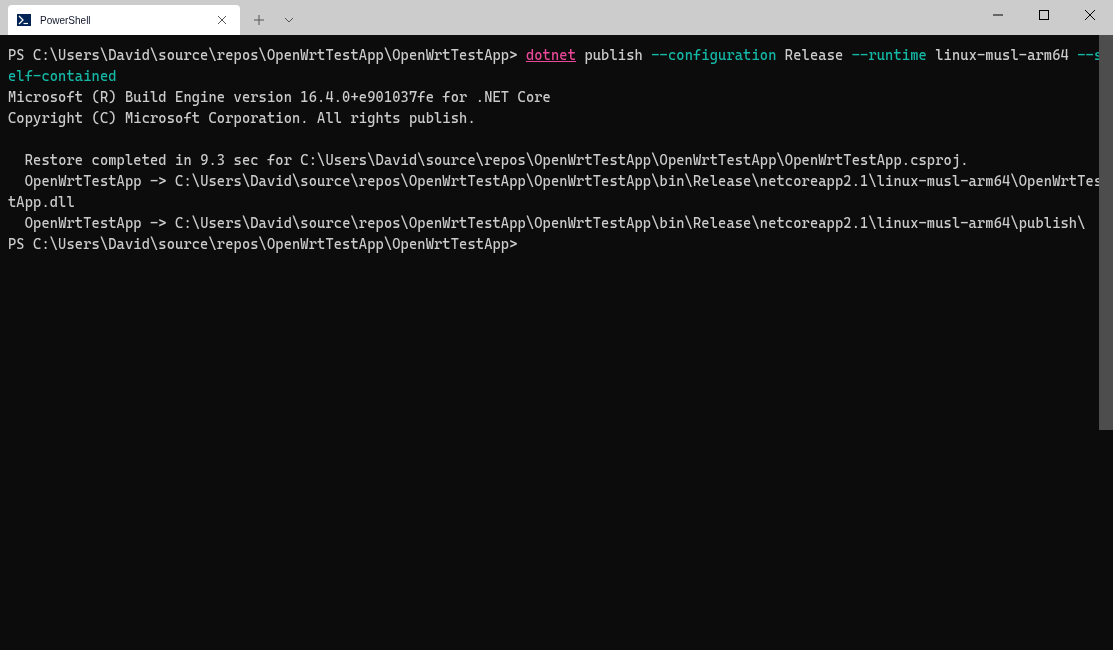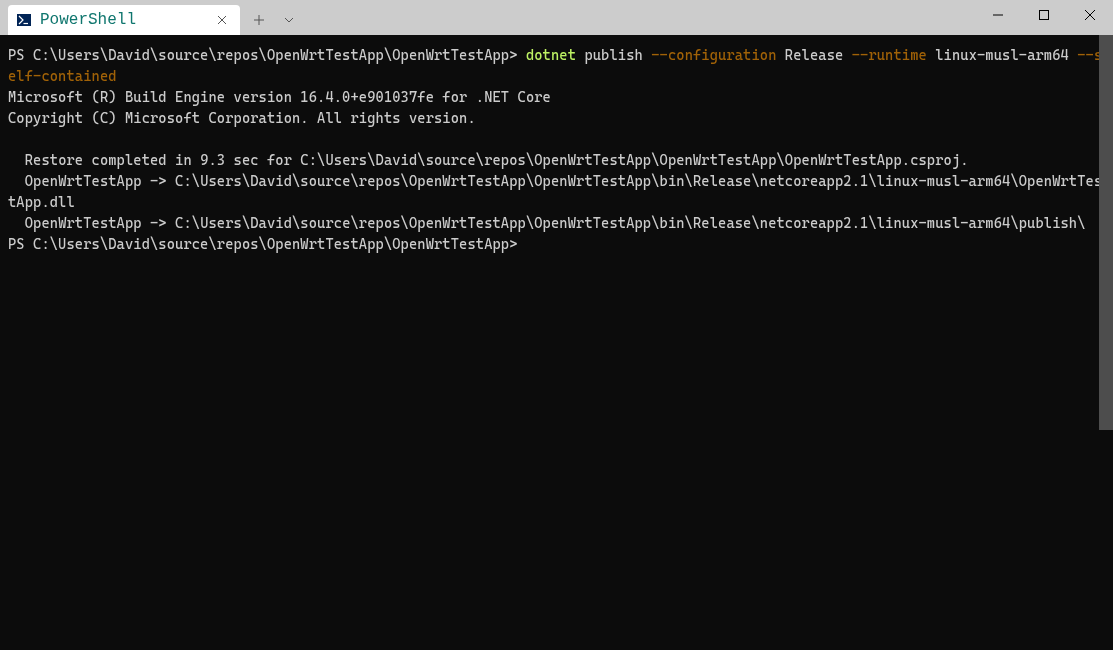--- a/index.html
+++ b/index.html
@@ -37,23 +37,23 @@
       gap: 8px;
     }
     .tab-icon {
       width: 16px;
       height: 16px;
       display: flex;
       align-items: center;
       justify-content: center;
     }
     .tab-title {
-      font-family: Liberation Mono, monospace;
-      font-size: 16px;
-      color: #0f766e;
+      font-family: Liberation Sans, sans-serif;
+      font-size: 10px;
+      color: #0f172a;
     }
     .tab-close {
       width: 16px;
       height: 16px;
       display: flex;
       align-items: center;
       justify-content: center;
       color: #555;
       font-size: 11px;
       border-radius: 2px;
@@ -98,22 +98,22 @@
       color: #cccccc;
       padding: 10px 8px 8px 8px;
       line-height: 21px;
       white-space: pre-wrap;
       word-break: break-all;
       height: calc(100% - 35px);
       overflow-y: auto;
       font-family: Consolas, 'Cascadia Mono', monospace;
       letter-spacing: 0.15px;
     }
-    .cmd-yellow { color: #bef264; }
-    .cmd-gray { color: #a16207; }
+    .cmd-yellow { color: #ec4899; text-decoration: underline; }
+    .cmd-gray { color: #14b8a6; }
     .cmd-white { color: #cccccc; }
     .scrollbar-thumb {
       position: absolute;
       right: 0;
       top: 35px;
       width: 14px;
       height: 395px;
       background: #4d4d4d;
     }
   </style>
@@ -162,20 +162,20 @@
     <div class="win-btn close">
       <svg width="10" height="10" viewBox="0 0 10 10">
           <path d="M0 0 L10 10 M10 0 L0 10" stroke="#000" stroke-width="1"></path>
         </svg>
     </div>
   </div>
 </div>
 
 <div class="terminal"><span class="cmd-white">PS C:\Users\David\source\repos\OpenWrtTestApp\OpenWrtTestApp&gt; </span><span class="cmd-yellow">dotnet</span><span class="cmd-white"> publish </span><span class="cmd-gray">--configuration</span><span class="cmd-white"> Release </span><span class="cmd-gray">--runtime</span><span class="cmd-white"> linux-musl-arm64 </span><span class="cmd-gray">--self-contained</span>
 <span>Microsoft (R) Build Engine version 16.4.0+e901037fe for .NET Core</span>
-<span>Copyright (C) Microsoft Corporation. All rights version.</span>
+<span>Copyright (C) Microsoft Corporation. All rights publish.</span>
 <span></span>
 <span>  Restore completed in 9.3 sec for C:\Users\David\source\repos\OpenWrtTestApp\OpenWrtTestApp\OpenWrtTestApp.csproj.</span>
 <span>  OpenWrtTestApp -&gt; C:\Users\David\source\repos\OpenWrtTestApp\OpenWrtTestApp\bin\Release\netcoreapp2.1\linux-musl-arm64\OpenWrtTestApp.dll</span>
 <span>  OpenWrtTestApp -&gt; C:\Users\David\source\repos\OpenWrtTestApp\OpenWrtTestApp\bin\Release\netcoreapp2.1\linux-musl-arm64\publish\</span>
 <span>PS C:\Users\David\source\repos\OpenWrtTestApp\OpenWrtTestApp&gt; </span></div>
 
 <div class="scrollbar-thumb"></div>
 
 </body></html>

